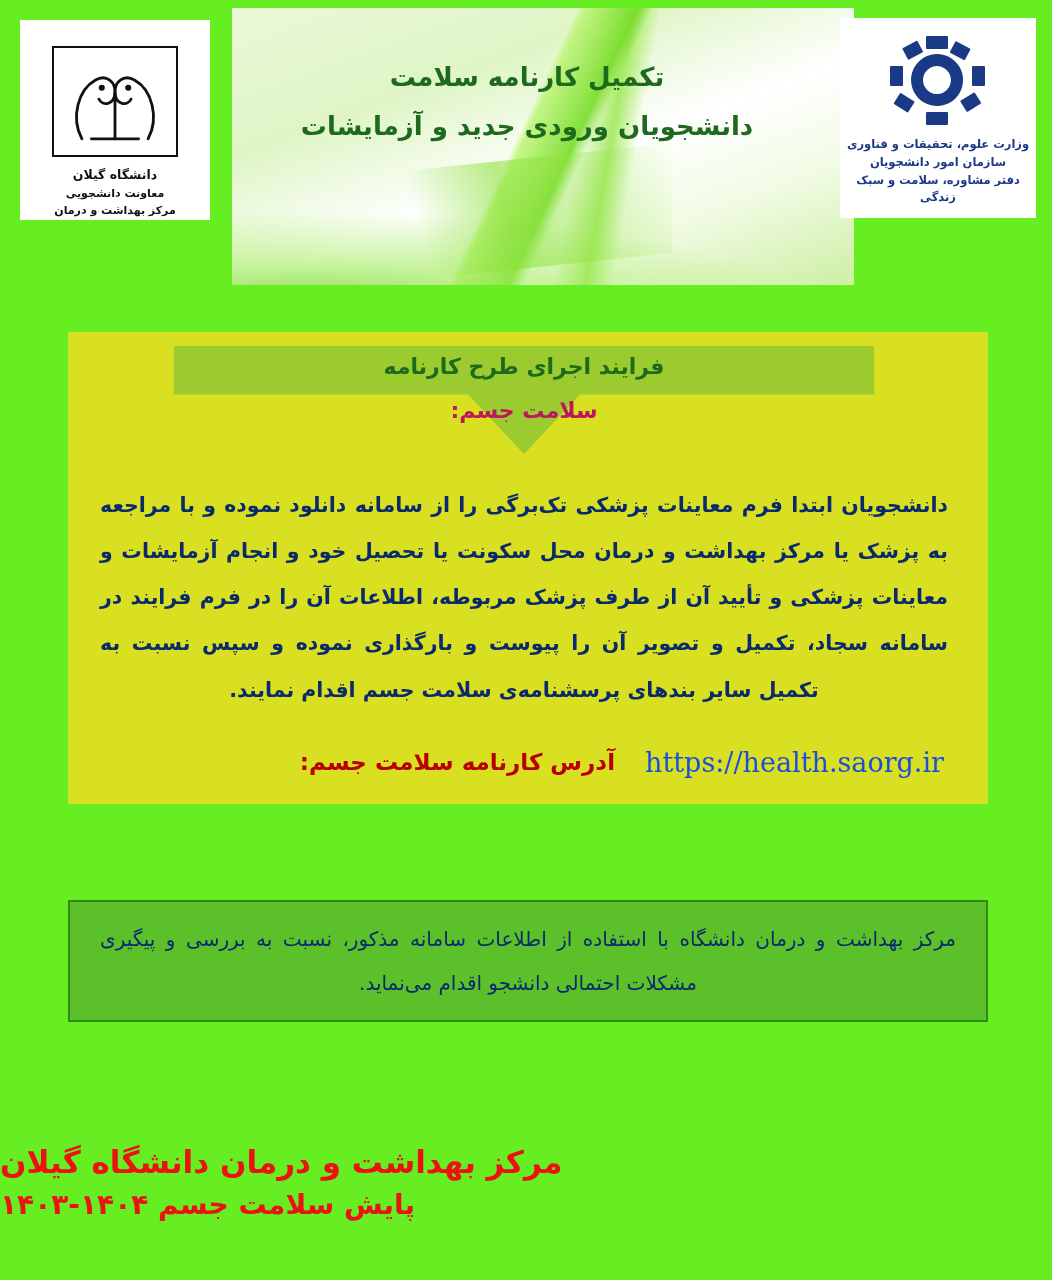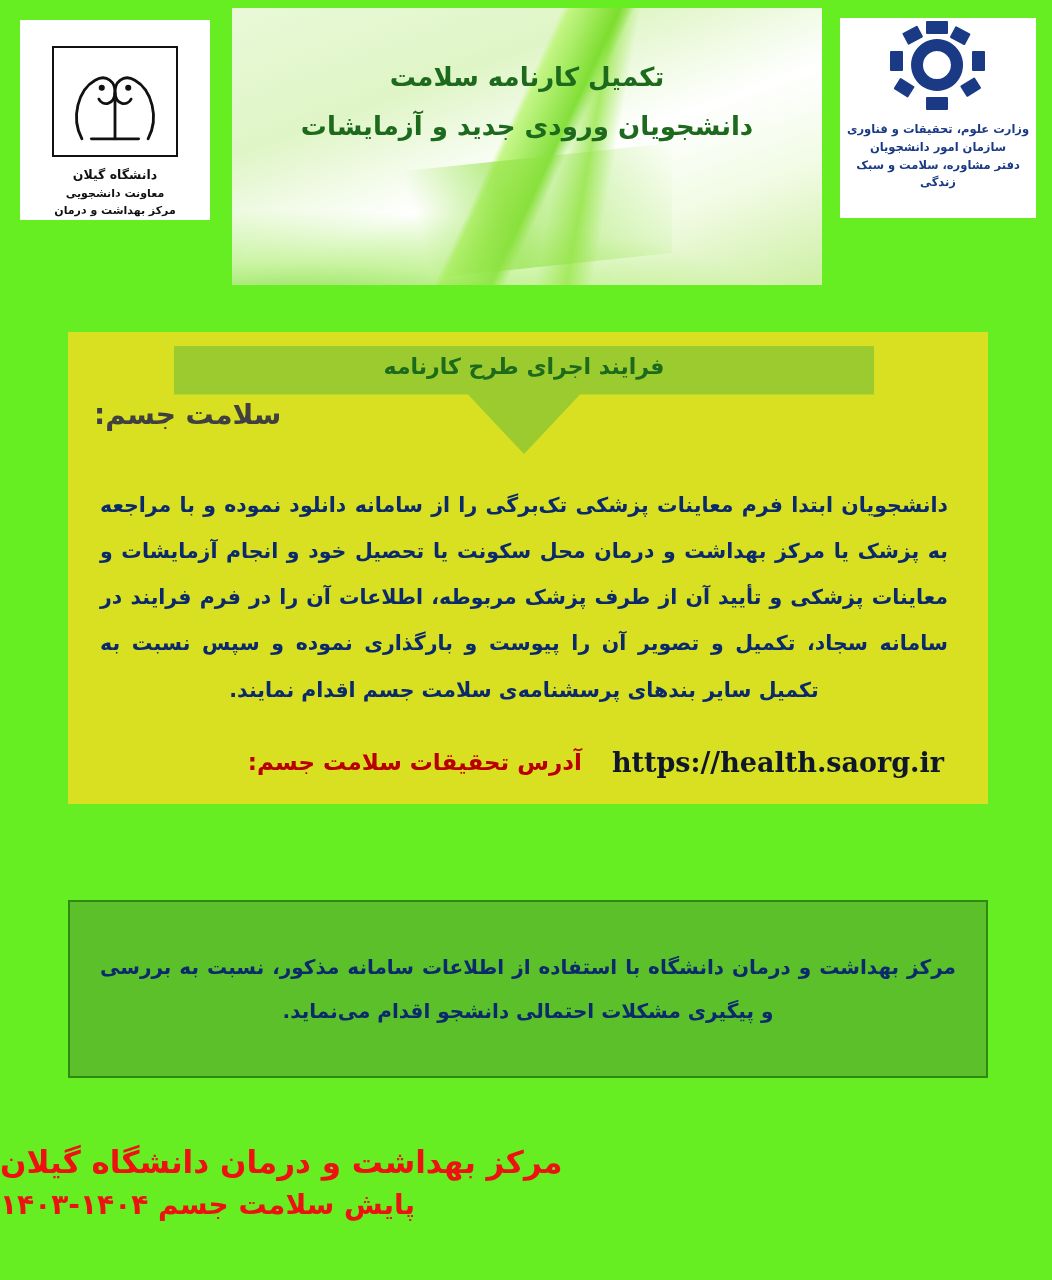--- a/index.html
+++ b/index.html
@@ -25,20 +25,21 @@
   .header-banner {
     position: absolute;
     left: 232px;
     top: 8px;
     width: 590px;
     height: 277px;
     background:
       linear-gradient(115deg, rgba(255,255,255,0.0) 0%, rgba(255,255,255,0.0) 46%, rgba(190,245,120,0.85) 47%, rgba(120,220,40,0.9) 54%, rgba(255,255,255,0) 56%),
       linear-gradient(100deg, rgba(255,255,255,0) 55%, rgba(150,230,70,0.8) 60%, rgba(255,255,255,0) 64%),
       linear-gradient(160deg, #e9f9d8 0%, #dff5c6 30%, #ffffff 55%, #f1fbe4 75%, #cdefa3 100%);
+    padding-left: 32px;
   }
   .banner-sweep {
     position: absolute;
     left: 0; bottom: 0;
     width: 100%;
     height: 150px;
     background:
       radial-gradient(120% 100% at 10% 120%, rgba(110, 215, 40, 0.9) 0%, rgba(160,235,90,0.55) 35%, rgba(255,255,255,0) 70%);
   }
   .banner-sweep2 {
@@ -72,21 +73,21 @@
     left: 840px;
     top: 18px;
     width: 196px;
     height: 200px;
     background: #ffffff;
     box-sizing: border-box;
     display: flex;
     flex-direction: column;
     align-items: center;
     justify-content: flex-start;
-    padding-top: 1px;
+    padding-top: 16px;
   }
   .saorg-mark {
     width: 112px;
     height: 98px;
     position: relative;
   }
   .saorg-mark svg { display:block; }
   .saorg-text {
     margin-top: 4px;
     text-align: center;
@@ -159,24 +160,24 @@
     top: 8px;
     text-align: center;
     font-size: 22px;
     font-weight: bold;
     color: #1d6a1d;
   }
   .arrow-text2 {
     position: absolute;
     width: 100%;
     top: 52px;
-    text-align: left;
-    font-size: 28px;
-    font-weight: bold;
-    color: #404040;
+    text-align: center;
+    font-size: 22px;
+    font-weight: bold;
+    color: #be185d;
   }
   .body-text {
     margin-top: 26px;
     color: #0b2a6b;
     font-size: 20.5px;
     font-weight: bold;
     line-height: 2.25;
     text-align: justify;
     text-align-last: center;
     direction: rtl;
@@ -191,40 +192,40 @@
     gap: 30px;
     padding: 0 10px;
   }
   .addr-label {
     color: #b80000;
     font-size: 23px;
     font-weight: bold;
     white-space: nowrap;
   }
   .addr-url {
-    color: #0f172a;
+    color: #1d4ed8;
     font-size: 27px;
     font-family: "DejaVu Serif", serif;
-    font-weight: bold;
+    font-weight: normal;
     direction: ltr;
   }
 
   
   .panel-green {
     position: absolute;
     left: 68px;
     top: 900px;
     width: 920px;
     background: #5cc02a;
     border: 2px solid #2f8a12;
     box-sizing: border-box;
-    padding: 43px 30px;
+    padding: 15px 30px;
     color: #0b2a6b;
     font-size: 20px;
-    font-weight: bold;
+    font-weight: normal;
     line-height: 2.2;
     text-align: justify;
     text-align-last: center;
     direction: rtl;
   }
 
   
   .footer {
     position: absolute;
     left: 0;
@@ -302,21 +303,21 @@
   <div class="arrow-band">
     <div class="arrow-shape"></div>
     <div class="arrow-text1">فرایند اجرای طرح کارنامه</div>
     <div class="arrow-text2">سلامت جسم:</div>
   </div>
 
   <div class="body-text">دانشجویان ابتدا فرم معاینات پزشکی تک‌برگی را از سامانه دانلود نموده و با مراجعه به پزشک یا مرکز بهداشت و درمان محل سکونت یا تحصیل خود و انجام آزمایشات و معاینات پزشکی و تأیید آن از طرف پزشک مربوطه، اطلاعات آن را در فرم فرایند در سامانه سجاد، تکمیل و تصویر آن را پیوست و بارگذاری نموده و سپس نسبت به تکمیل سایر بندهای پرسشنامه‌ی سلامت جسم اقدام نمایند.</div>
 
   <div class="addr-row">
     <div class="addr-url">https://health.saorg.ir</div>
-    <div class="addr-label">آدرس تحقیقات سلامت جسم:</div>
+    <div class="addr-label">آدرس کارنامه سلامت جسم:</div>
   </div>
 </div>
 
 <div class="panel-green">مرکز بهداشت و درمان دانشگاه با استفاده از اطلاعات سامانه مذکور، نسبت به بررسی و پیگیری مشکلات احتمالی دانشجو اقدام می‌نماید.</div>
 
 <div class="footer">
   <div class="f1">مرکز بهداشت و درمان دانشگاه گیلان</div>
   <div class="f2">پایش سلامت جسم ۱۴۰۴-۱۴۰۳</div>
 </div>
 

